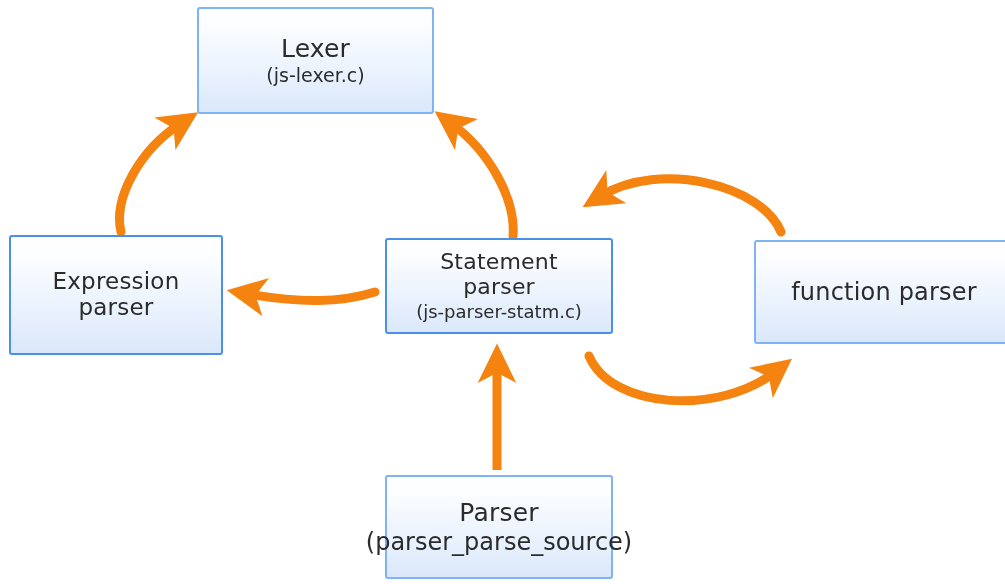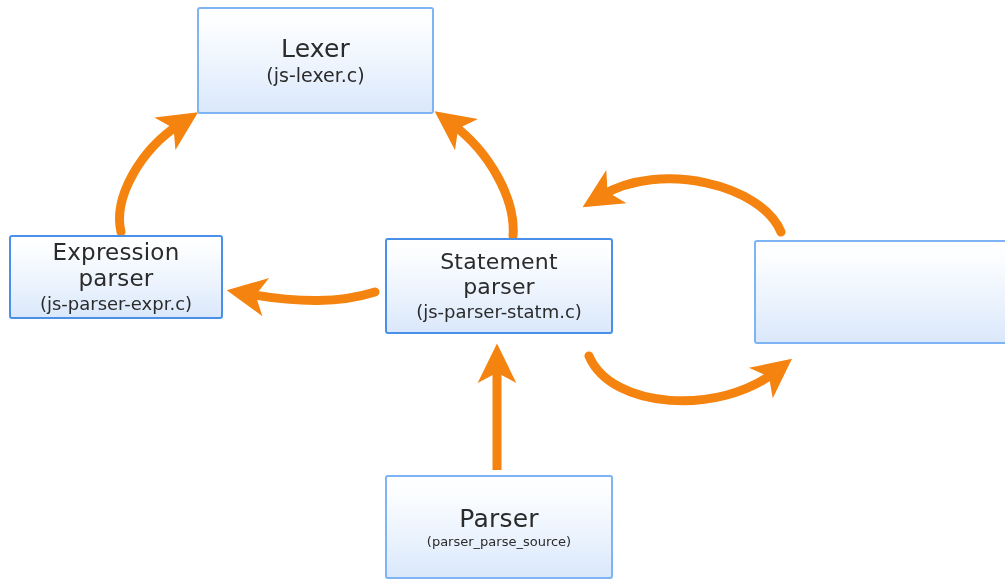--- a/index.html
+++ b/index.html
@@ -52,33 +52,33 @@
     white-space: pre-line;
   }
   .node .subtitle {
     font-size: 19px;
     letter-spacing: 0px;
     margin-top: 2px;
   }
 
   
   #node-lexer      { left: 197px; top: 7px;   width: 237px; height: 107px; }
-  #node-expression { left: 9px;   top: 235px; width: 214px; height: 84px; }
+  #node-expression { left: 9px;   top: 235px; width: 214px; height: 120px; }
   #node-statement  { left: 385px; top: 238px; width: 228px; height: 96px; }
   #node-function   { left: 754px; top: 240px; width: 260px; height: 104px; }
   #node-parser     { left: 385px; top: 475px; width: 228px; height: 104px; }
 
   #node-expression .title { font-size: 23px; }
   #node-expression .subtitle { font-size: 18px; }
   #node-statement .title { font-size: 22px; }
   #node-statement .subtitle { font-size: 18px; }
   #node-function .title { font-size: 24px; }
   #node-function .subtitle { font-size: 18px; }
   #node-parser .title { font-size: 25px; }
-  #node-parser .subtitle { font-size: 13px; }
+  #node-parser .subtitle { font-size: 24px; }
   #node-lexer .title { font-size: 25px; }
   #node-lexer .subtitle { font-size: 19px; text-align: right; }
 </style>
 </head>
 <body>
 
 <div id="diagram-canvas">
 
   <svg class="arrow-layer" viewBox="0 0 1005 584" width="1005" height="584" xmlns="http://www.w3.org/2000/svg">
     <defs>
@@ -113,30 +113,30 @@
   </svg>
 
   <div class="node light-border" id="node-lexer">
     <div class="title">Lexer</div>
     <div class="subtitle">(js-lexer.c)</div>
   </div>
 
   <div class="node" id="node-expression">
     <div class="title">Expression
 parser</div>
-    <div class="subtitle">(js-parser-expr.c)</div>
   </div>
 
   <div class="node" id="node-statement">
     <div class="title">Statement
 parser</div>
     <div class="subtitle">(js-parser-statm.c)</div>
   </div>
 
   <div class="node light-border" id="node-function">
+    <div class="title">function parser</div>
   </div>
 
   <div class="node light-border" id="node-parser">
     <div class="title">Parser</div>
     <div class="subtitle">(parser_parse_source)</div>
   </div>
 
 </div>
 
 </body></html>

